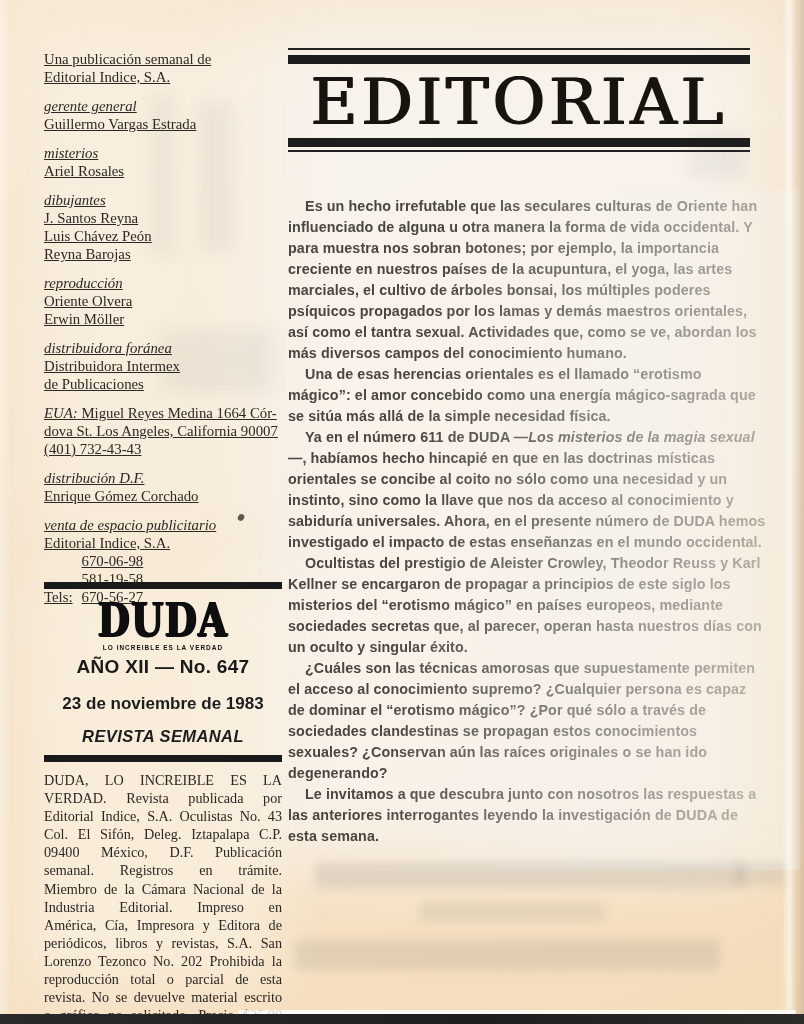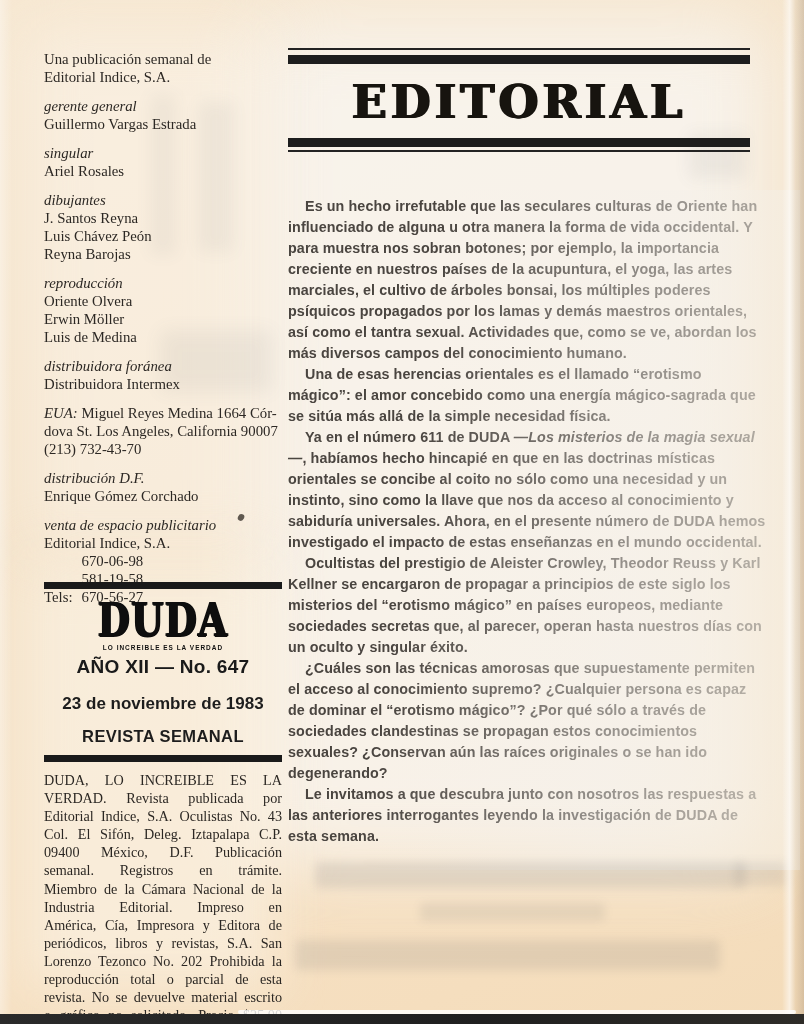--- a/index.html
+++ b/index.html
@@ -25,49 +25,49 @@
   .g8{left:295px;top:940px;width:425px;height:30px;opacity:.12;filter:blur(5px);}
   .artifact-dot{position:absolute;left:238px;top:514px;width:6px;height:7px;background:#3a332c;border-radius:50% 40% 55% 45%;opacity:.8;transform:rotate(25deg);}
   
   .page-edge-right{position:absolute;top:0;right:0;width:22px;height:100%;pointer-events:none;
     background:linear-gradient(to right,rgba(255,255,255,0) 0%,rgba(255,255,255,0.55) 35%,rgba(150,122,88,0.10) 62%,rgba(110,85,60,0.22) 100%);}
   .page-edge-left{position:absolute;top:0;left:0;width:12px;height:100%;pointer-events:none;
     background:linear-gradient(to right,rgba(255,255,255,0.35),rgba(255,255,255,0));}
   .scan-strip{position:absolute;left:0;right:0;bottom:0;height:10px;background:linear-gradient(to right,#2a2a2a,#1f1f1f 60%,#2e2c28);}
   .scan-strip-highlight{position:absolute;left:238px;right:8px;bottom:10px;height:4px;background:rgba(255,255,255,0.8);border-radius:2px;}
   
-  .masthead-top{position:absolute;left:44px;top:50px;width:238px;font-size:14.8px;line-height:18px;}
+  .masthead-top{position:absolute;left:44px;top:50px;width:238px;font-size:14.8px;line-height:18px;text-decoration:underline;}
   .m-sec{margin-top:11px;}
   .m-label{font-style:italic;}
   .ln{display:block;}
   .tels{display:flex;align-items:flex-end;}
   .tels-label{margin-right:9px;}
   .tels-col span{display:block;}
   .masthead-bottom{position:absolute;left:44px;top:582px;width:238px;}
   .m-rule{height:7px;background:#1a1a1a;}
   .logo-block{text-align:center;}
   .logo{
     font-family:"DejaVu Serif",serif;font-weight:bold;font-size:56px;line-height:46px;
     color:#0e0e0e;letter-spacing:2px;margin-top:8px;
     transform:scale(0.66,0.82);
     text-shadow:1.5px 0 0 #0e0e0e,-1.5px 0 0 #0e0e0e,0 1px 0 #0e0e0e;
   }
   .tagline{font-family:"Liberation Sans",sans-serif;font-weight:bold;font-size:7px;letter-spacing:1.1px;color:#101010;margin-top:1px;transform:scaleX(0.92);}
   .issue-line{font-family:"Liberation Sans",sans-serif;font-weight:bold;font-size:19px;color:#1a1a1a;margin-top:5px;letter-spacing:0.3px;}
   .m-date{font-family:"Liberation Sans",sans-serif;font-weight:bold;font-size:17px;color:#1d1d1d;text-align:center;margin-top:16px;}
-  .m-weekly{font-family:"Liberation Sans",sans-serif;font-weight:bold;font-size:16.5px;color:#1d1d1d;text-align:center;margin-top:13px;letter-spacing:0.4px;}
+  .m-weekly{font-family:"Liberation Sans",sans-serif;font-weight:bold;font-size:16.5px;color:#1d1d1d;text-align:center;margin-top:13px;letter-spacing:0.4px;font-style:italic;}
   .m-rule2{margin-top:9px;}
   .legal{margin:9px 0 0 0;text-align:justify;font-size:14.2px;line-height:18.1px;word-spacing:2.6px;color:#2b2723;}
   
   .editorial{position:absolute;left:288px;top:48px;width:462px;}
   .rule-thin{height:2px;background:#232323;}
   .rule-thick{height:9px;background:#1d1d1d;}
   .rules-top .rule-thick{margin-top:5px;}
   .ed-title{
-    font-family:"DejaVu Serif",serif;font-weight:bold;font-size:46px;line-height:56px;
+    font-family:"DejaVu Serif",serif;font-weight:normal;font-size:64px;line-height:56px;
     text-align:center;letter-spacing:4px;margin:10px 0 8px 0;color:#17140f;
     text-shadow:1px 0 0 #17140f,-1px 0 0 #17140f;
   }
   .rules-bottom .rule-thin{margin-top:3px;}
   .ed-body{
     margin-top:44px;width:478px;
     font-family:"Liberation Sans",sans-serif;font-weight:bold;
     font-size:14.3px;line-height:21px;letter-spacing:0.1px;color:#4a4540;
   }
   .ed-body p{margin:0;text-indent:17px;}
@@ -96,47 +96,47 @@
       <span class="ln">Una publicación semanal de</span>
       <span class="ln">Editorial Indice, S.A.</span>
     </div>
 
     <div class="m-sec">
       <span class="ln m-label">gerente general</span>
       <span class="ln">Guillermo Vargas Estrada</span>
     </div>
 
     <div class="m-sec">
-      <span class="ln m-label">singular</span>
+      <span class="ln m-label">misterios</span>
       <span class="ln">Ariel Rosales</span>
     </div>
 
     <div class="m-sec">
       <span class="ln m-label">dibujantes</span>
       <span class="ln">J. Santos Reyna</span>
       <span class="ln">Luis Chávez Peón</span>
       <span class="ln">Reyna Barojas</span>
     </div>
 
     <div class="m-sec">
       <span class="ln m-label">reproducción</span>
       <span class="ln">Oriente Olvera</span>
       <span class="ln">Erwin Möller</span>
-      <span class="ln">Luis de Medina</span>
     </div>
 
     <div class="m-sec">
       <span class="ln m-label">distribuidora foránea</span>
       <span class="ln">Distribuidora Intermex</span>
+      <span class="ln">de Publicaciones</span>
     </div>
 
     <div class="m-sec">
       <span class="ln"><span class="m-label">EUA:</span> <span>Miguel Reyes Medina 1664 Cór-</span></span>
       <span class="ln">dova St. Los Angeles, California 90007</span>
-      <span class="ln">(213) 732-43-70</span>
+      <span class="ln">(401) 732-43-43</span>
     </div>
 
     <div class="m-sec">
       <span class="ln m-label">distribución D.F.</span>
       <span class="ln">Enrique Gómez Corchado</span>
     </div>
 
     <div class="m-sec">
       <span class="ln m-label">venta de espacio publicitario</span>
       <span class="ln">Editorial Indice, S.A.</span>

